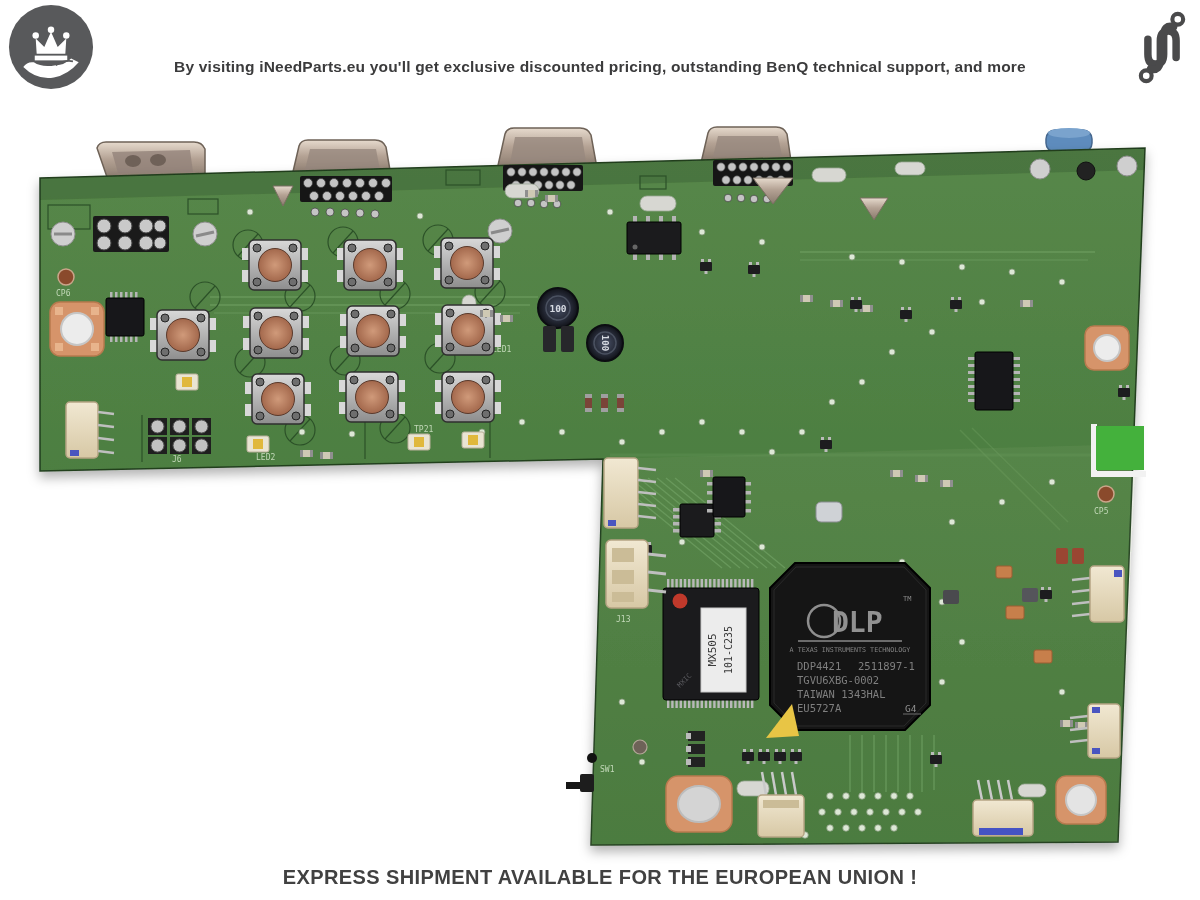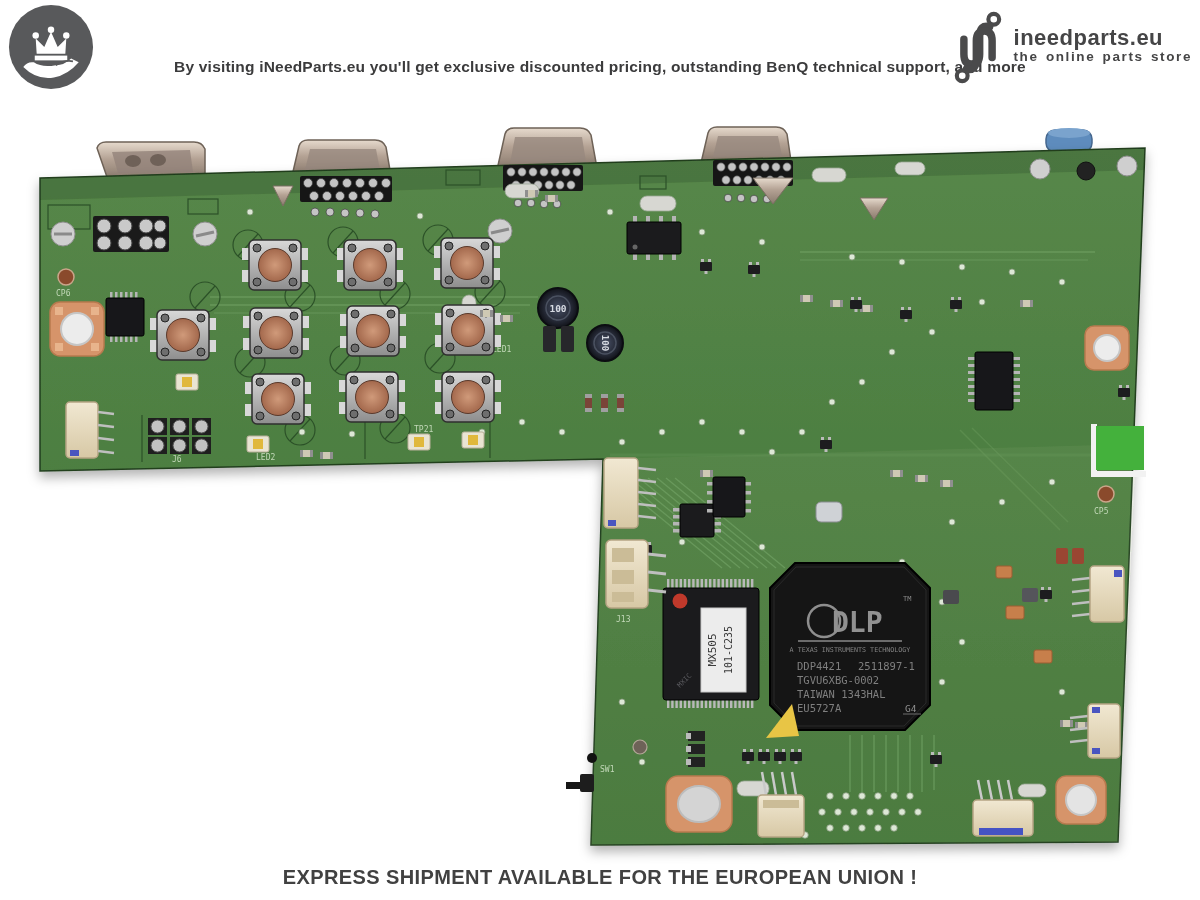--- a/index.html
+++ b/index.html
@@ -37,24 +37,20 @@
 
 <div class="abs" id="brand">
   <svg width="60" height="78" viewBox="0 0 72 94">
     <g stroke="#4a4a4b" fill="none" stroke-linecap="round">
       <circle cx="55" cy="16" r="6.5" stroke-width="5"></circle>
       <circle cx="17" cy="84" r="6.5" stroke-width="5"></circle>
       <path d="M50,25 Q38,22 38,36 L38,58 Q38,70 28,70 Q19,70 19,58 L19,40" stroke-width="9"></path>
       <path d="M22,76 Q34,79 34,64 L34,42 Q34,30 44,30 Q53,30 53,42 L53,62" stroke-width="9"></path>
     </g>
   </svg>
-  <div class="txt">
-    <div class="name">ineedparts.eu</div>
-    <div class="sub">the online parts store</div>
-  </div>
 </div>
 
 <svg class="abs" style="left:0;top:0" width="1200" height="900" viewBox="0 0 1200 900">
   <defs>
     <linearGradient id="gBoard" x1="0" y1="0" x2="0" y2="1">
       <stop offset="0" stop-color="#578749"></stop>
         <stop offset=".5" stop-color="#4c7e41"></stop>
         <stop offset="1" stop-color="#447439"></stop>
     </linearGradient>
     <linearGradient id="gMetal" x1="0" y1="0" x2="0" y2="1">

